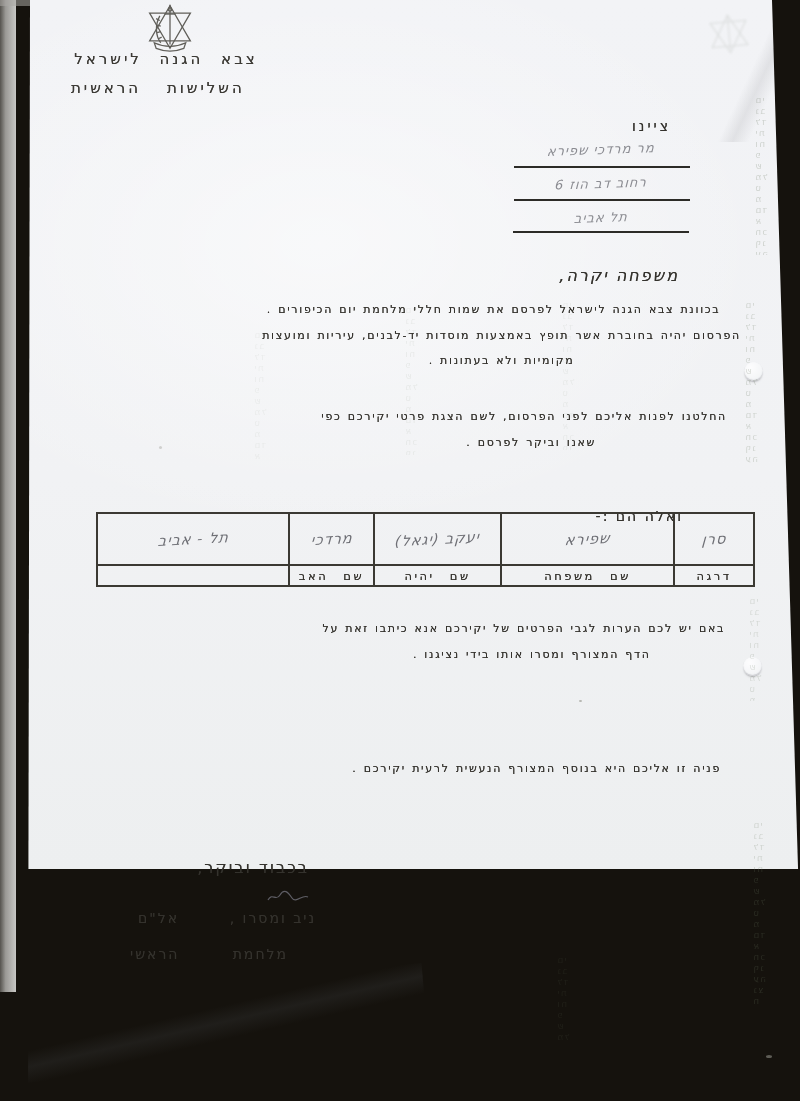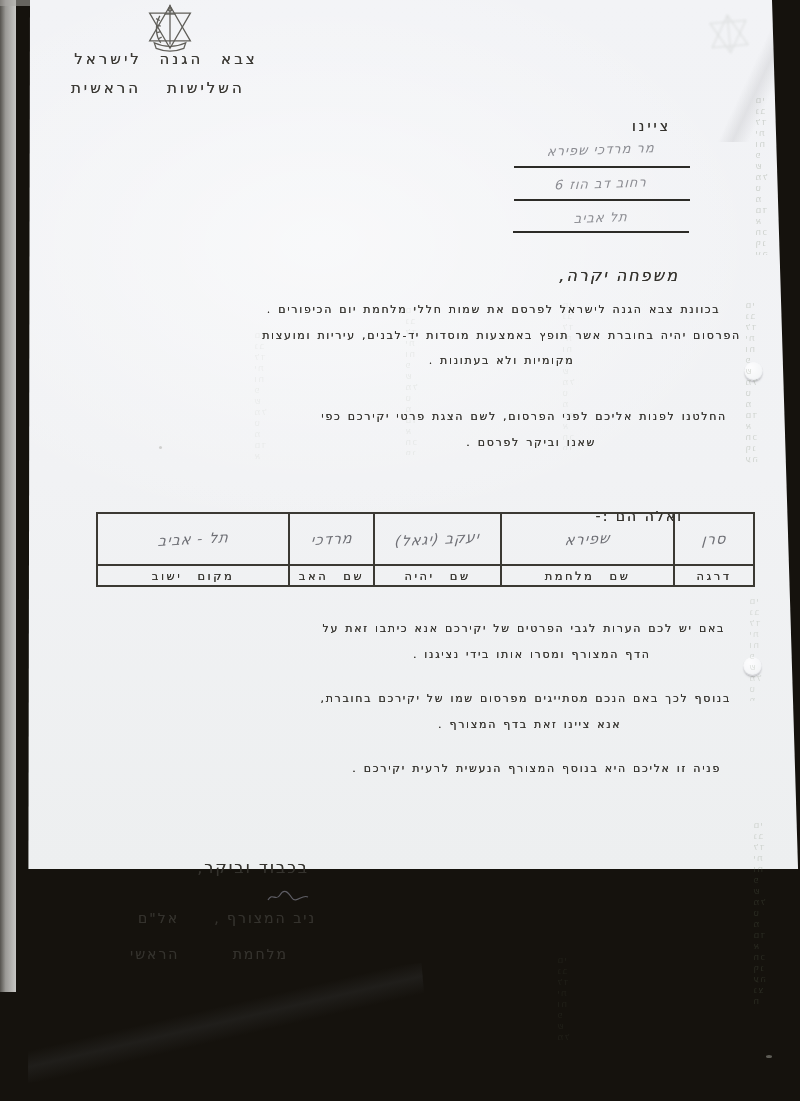--- a/index.html
+++ b/index.html
@@ -134,56 +134,53 @@
       <div class="t-col c0">
         <div class="t-val">
           <span class="hand2">סרן</span>
           </div>
         <div class="t-head">דרגה</div>
       </div>
       <div class="t-col c1">
         <div class="t-val">
           <span class="hand2">שפירא</span>
           </div>
-        <div class="t-head">שם מלחמת</div>
+        <div class="t-head">שם משפחה</div>
       </div>
       <div class="t-col c2">
         <div class="t-val">
           <span class="hand2">יעקב (יגאל)</span>
           </div>
         <div class="t-head">שם יהיה</div>
       </div>
       <div class="t-col c3">
         <div class="t-val">
           <span class="hand2">מרדכי</span>
           </div>
         <div class="t-head">שם האב</div>
       </div>
       <div class="t-col c4">
         <div class="t-val">
           <span class="hand2">תל - אביב</span>
           </div>
-        <div class="t-head">מקום ישוב</div>
       </div>
     </div>
 
     <div class="txt rtl para p3">באם יש לכם הערות לגבי הפרטים של יקירכם אנא כיתבו זאת על
 הדף המצורף ומסרו אותו בידי נציגנו .</div>
-    <div class="txt rtl para p4">בנוסף לכך באם הנכם מסתייגים מפרסום שמו של יקירכם בחוברת,
-אנא ציינו זאת בדף המצורף .</div>
     <div class="txt rtl para p5">פניה זו אליכם היא בנוסף המצורף הנעשית לרעית יקירכם .</div>
 
     <div class="txt rtl valediction">בכבוד וביקר,</div>
     <div class="sig">
       <svg width="46" height="18" viewBox="0 0 46 18" aria-hidden="true">
         <path d="M3 12 C7 4 11 14 15 7 S 23 4 27 10 S 37 6 43 9" stroke="#70717a" stroke-width="1.2" fill="none" opacity="0.8"></path>
       </svg>
     </div>
     <div class="txt name-row">
-      <span>ניב המצורף ,</span>
+      <span>ניב ומסרו ,</span>
       <span>אל"ם</span>
     </div>
     <div class="txt title-row">
       <span>מלחמת</span>
       <span>הראשי</span>
     </div>
 
     <div class="hole hole1"></div>
     <div class="hole hole2"></div>
 

